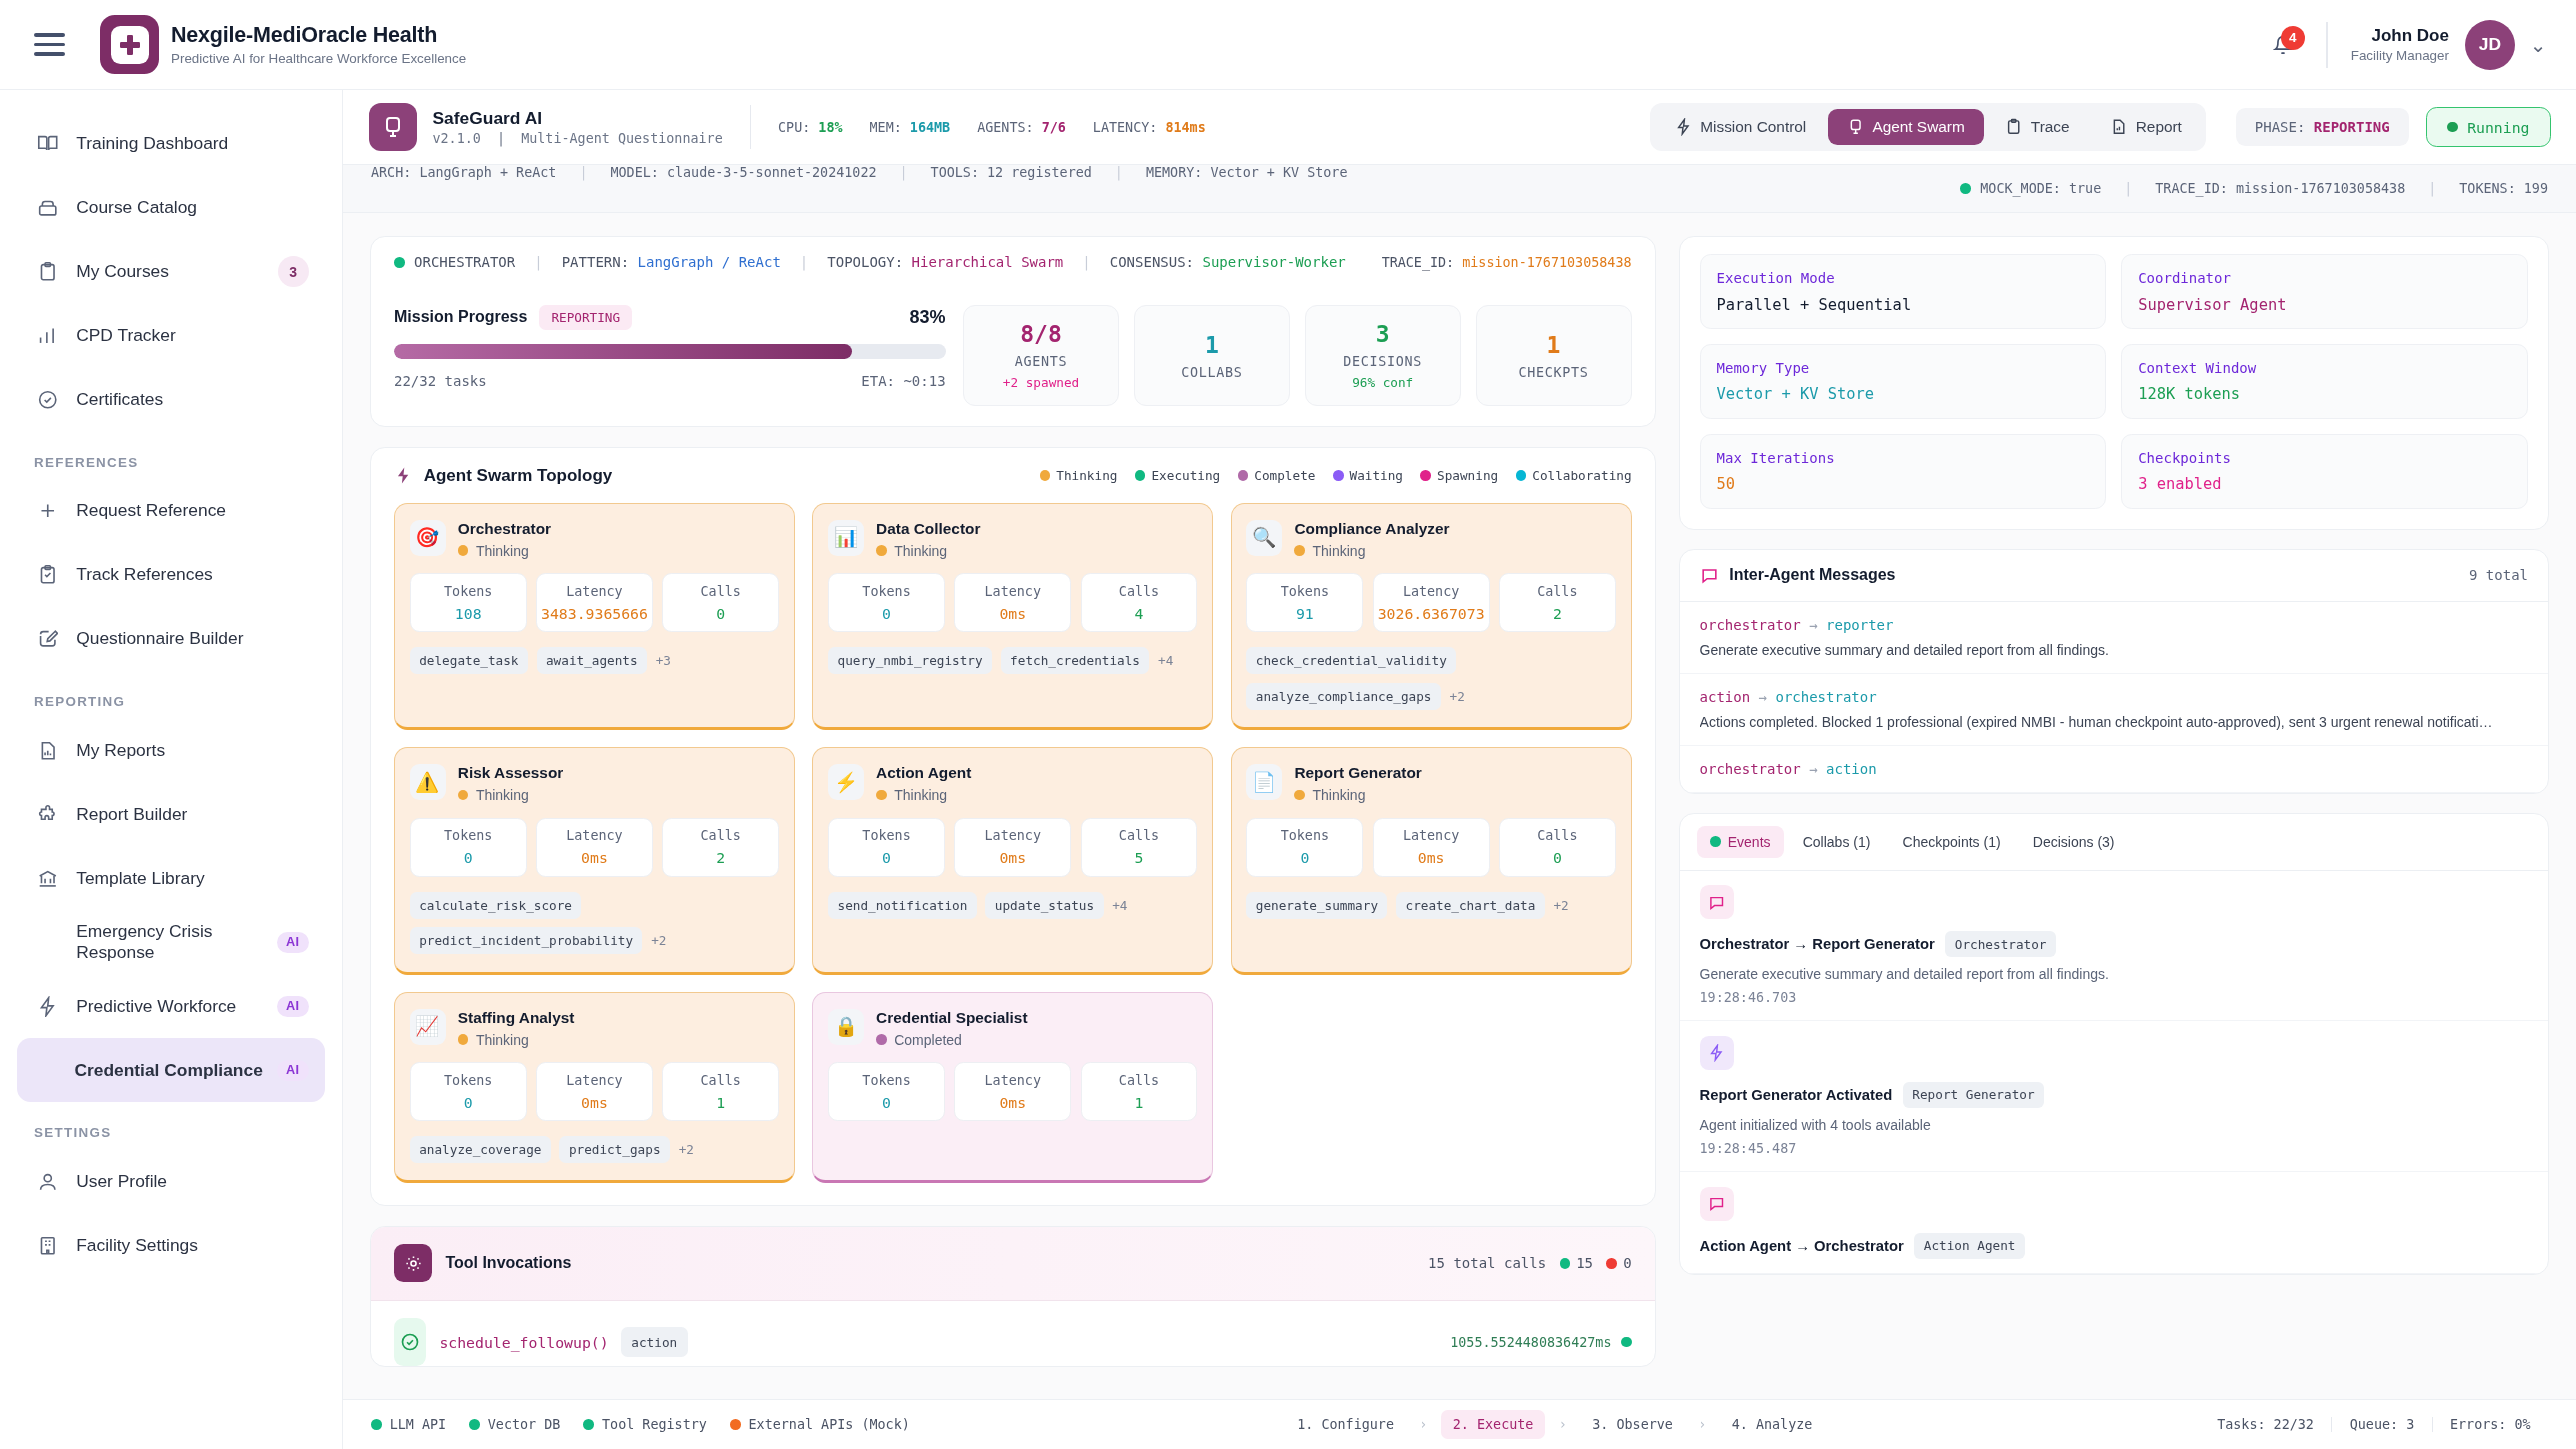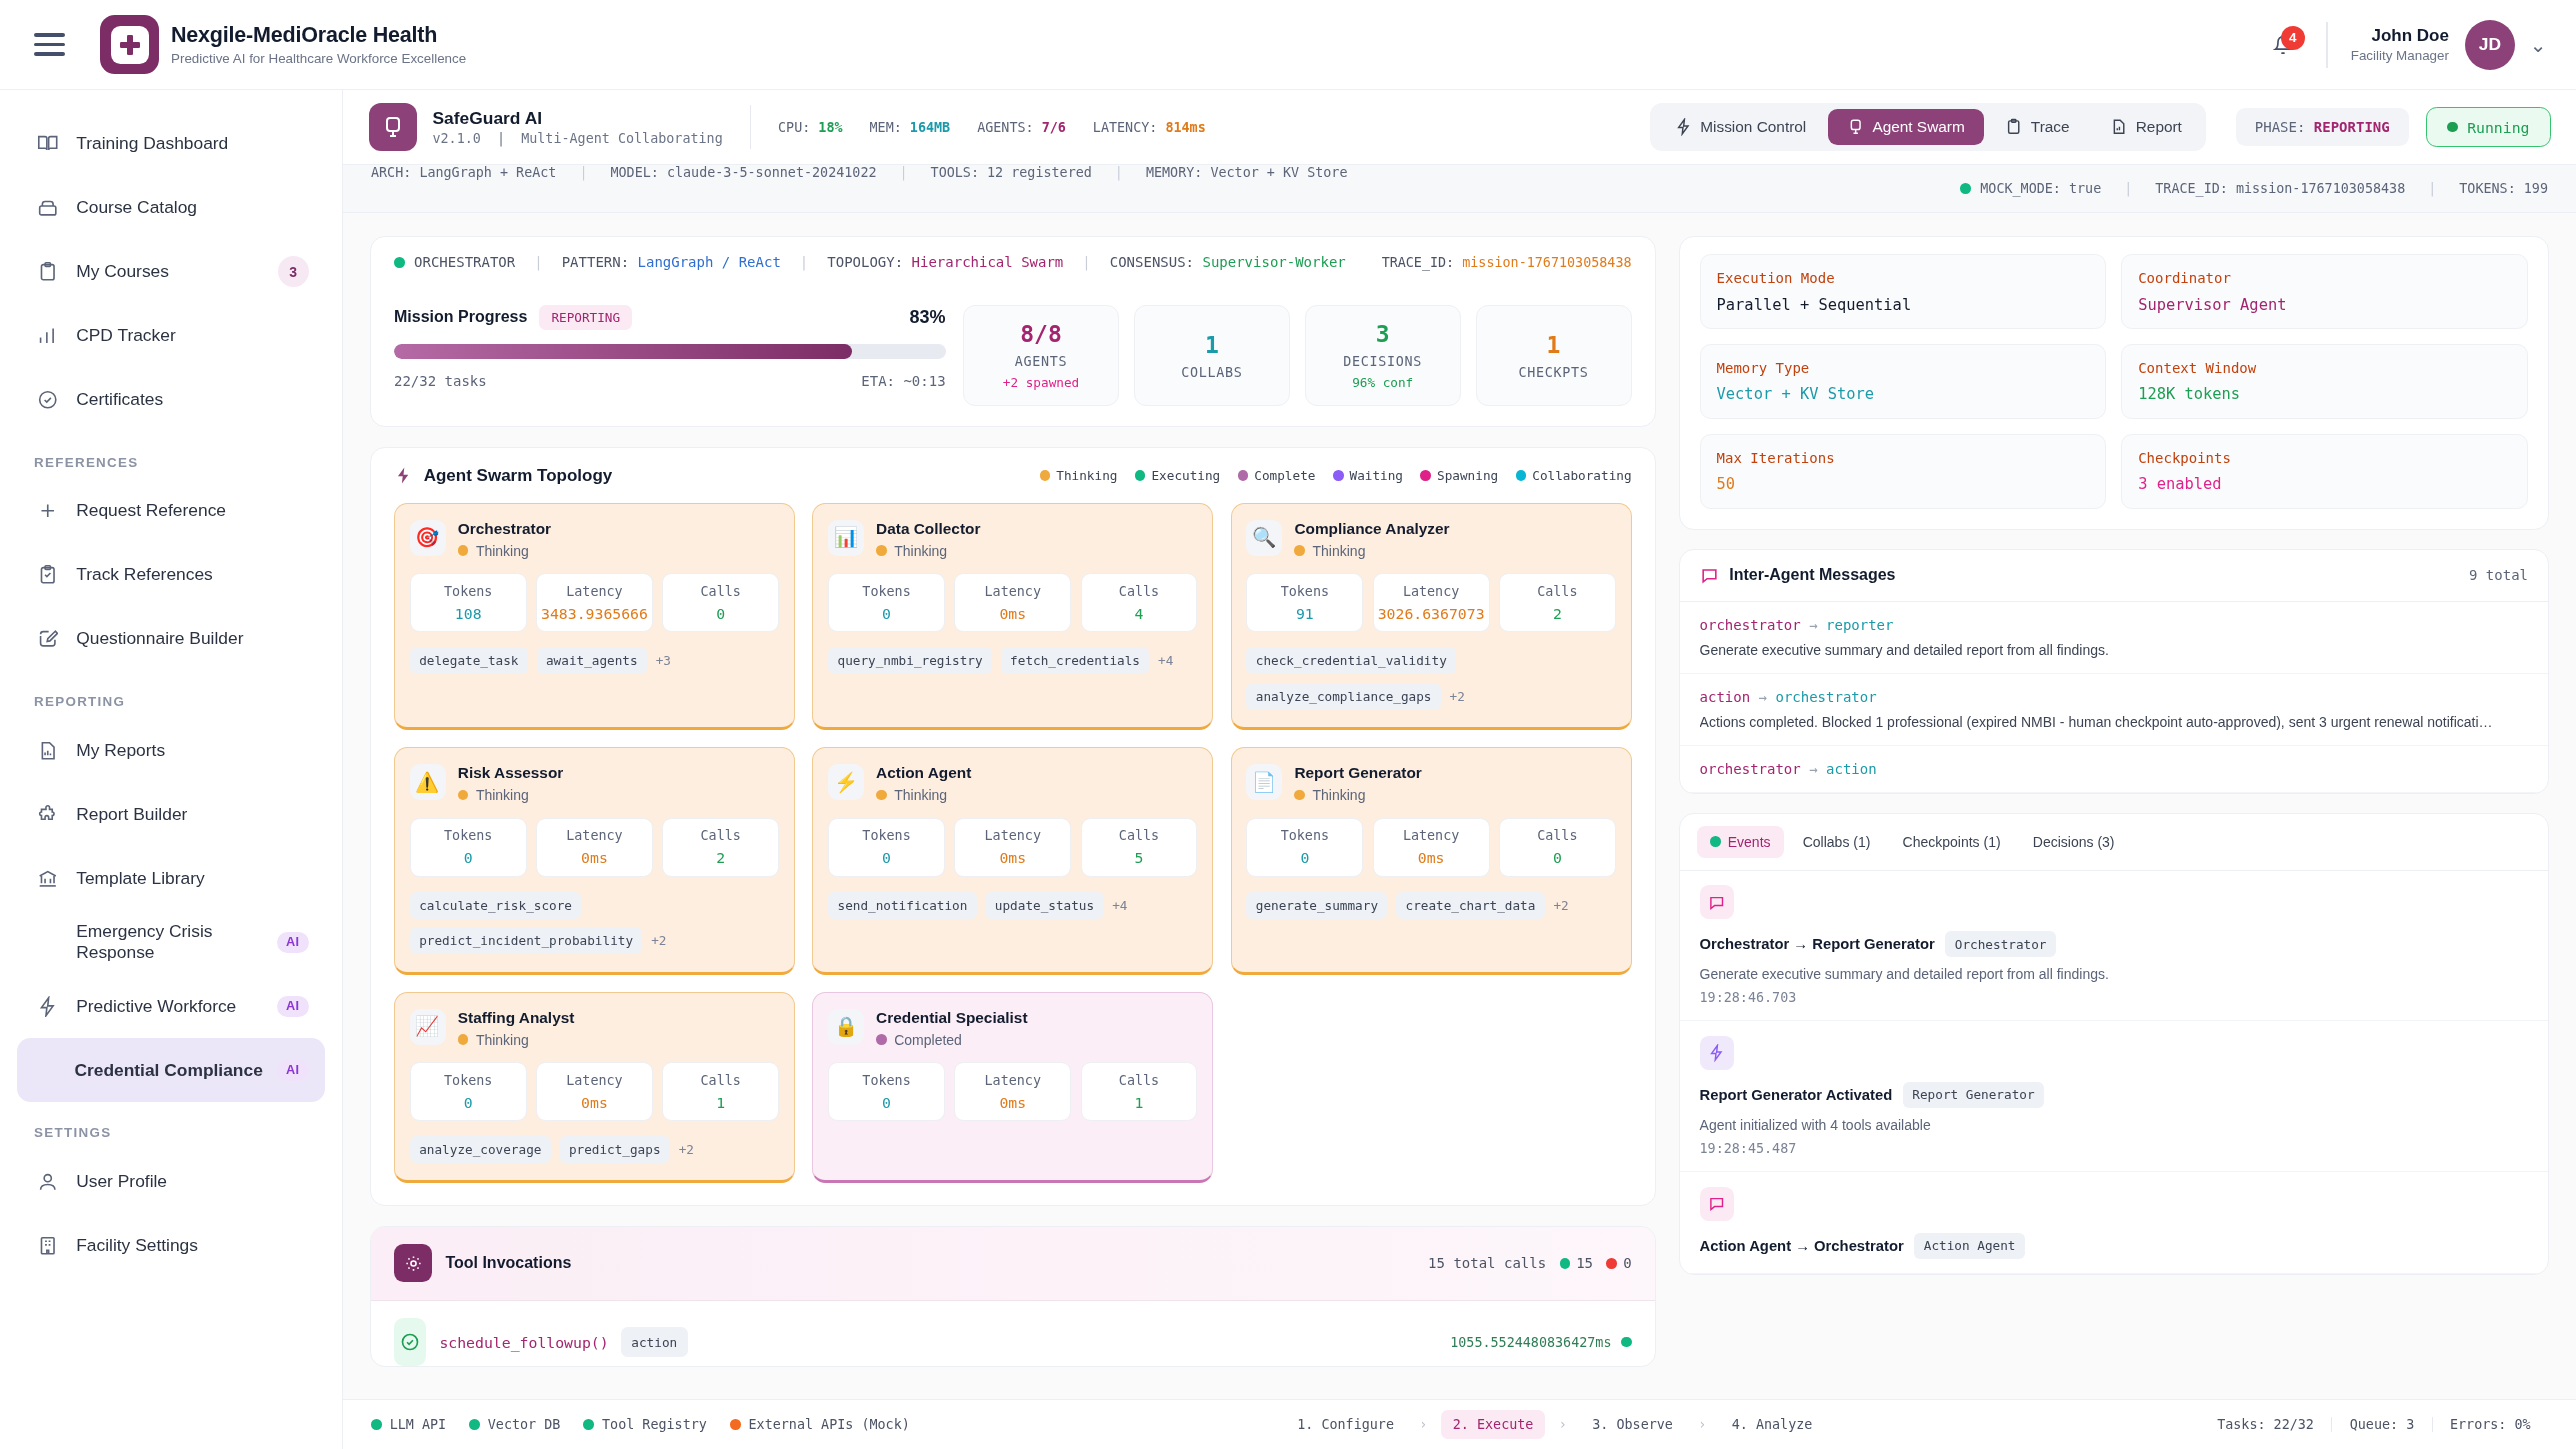--- a/index.html
+++ b/index.html
@@ -196,21 +196,21 @@
   .invname { font-size:14.8px; color:#a3246f; margin-left:13.4px; }
   .invtag { font-size:12.7px; background:#eef1f5; color:#3c4454; padding:7.4px 10.7px; border-radius:6.7px; margin-left:12px;}
   .invdur { margin-left:auto; font-size:13.4px; color:#2f7d55; display:flex;align-items:center;gap:9.4px;}
 
   
   .panelhead { display:flex; align-items:center; padding:16px 20px; border-bottom:1.3px solid #eceff3;}
   .panelhead .ttl { font-size:16px;font-weight:700;color:#131c2e;margin-left:10.7px;}
   .panelhead .rt { margin-left:auto; font-size:14px; color:#5b6478;}
   .detailgrid { display:grid; grid-template-columns:1fr 1fr; gap:14.8px; padding:17.4px 20px 20px 20px; }
   .detailbox { background:#fafbfc; border:1.3px solid #eef0f4; border-radius:10.7px; padding:14.8px 16px; }
-  .detailbox .dl { font-size:14px; color:#c2410c; }
+  .detailbox .dl { font-size:14px; color:#6d28d9; }
   .detailbox .dv { font-size:15.4px; margin-top:9.4px; }
 
   .msgrow { padding:14.8px 20px; border-bottom:1.3px solid #f2f4f7; }
   .msgroute { font-size:14px; }
   .msgtext { font-size:14px; color:#3c4454; margin-top:9.4px; white-space:nowrap; overflow:hidden; text-overflow:ellipsis;}
 
   .tabstrip { display:flex; gap:5.4px; padding:12px 17.4px; border-bottom:1.3px solid #eceff3;}
   .etab { font-size:14px; color:#3c4454; padding:8px 13.4px; border-radius:8px; cursor:pointer;
     display:flex;align-items:center;gap:6.7px;}
   .etab.active { background:#fbeaf4; color:#a3246f; }
@@ -434,21 +434,21 @@
 
     <div class="apphead">
       <div class="appicon">
         <svg viewBox="0 0 24 24" fill="none" stroke="#fff" stroke-width="2">
             <rect x="6" y="3" width="12" height="13" rx="3"></rect>
             <path d="M12 16v5M9 21h6"></path>
           </svg>
       </div>
       <div class="apptitle">
         <div class="t1">SafeGuard AI</div>
-        <div class="t2 mono"><span>v2.1.0</span> &nbsp;|&nbsp; <span>Multi-Agent Collaborating</span></div>
+        <div class="t2 mono"><span>v2.1.0</span> &nbsp;|&nbsp; <span>Multi-Agent Questionnaire</span></div>
       </div>
       <div class="appsep"></div>
       <div class="metrics mono">
         <span><span class="k">CPU:</span> <b class="c-green">18%</b></span>
         <span><span class="k">MEM:</span> <b class="c-teal">164MB</b></span>
         <span><span class="k">AGENTS:</span> <b class="c-plum">7/6</b></span>
         <span><span class="k">LATENCY:</span> <b class="c-orange">814ms</b></span>
       </div>
       <div class="tabs">
         <div class="tab">

